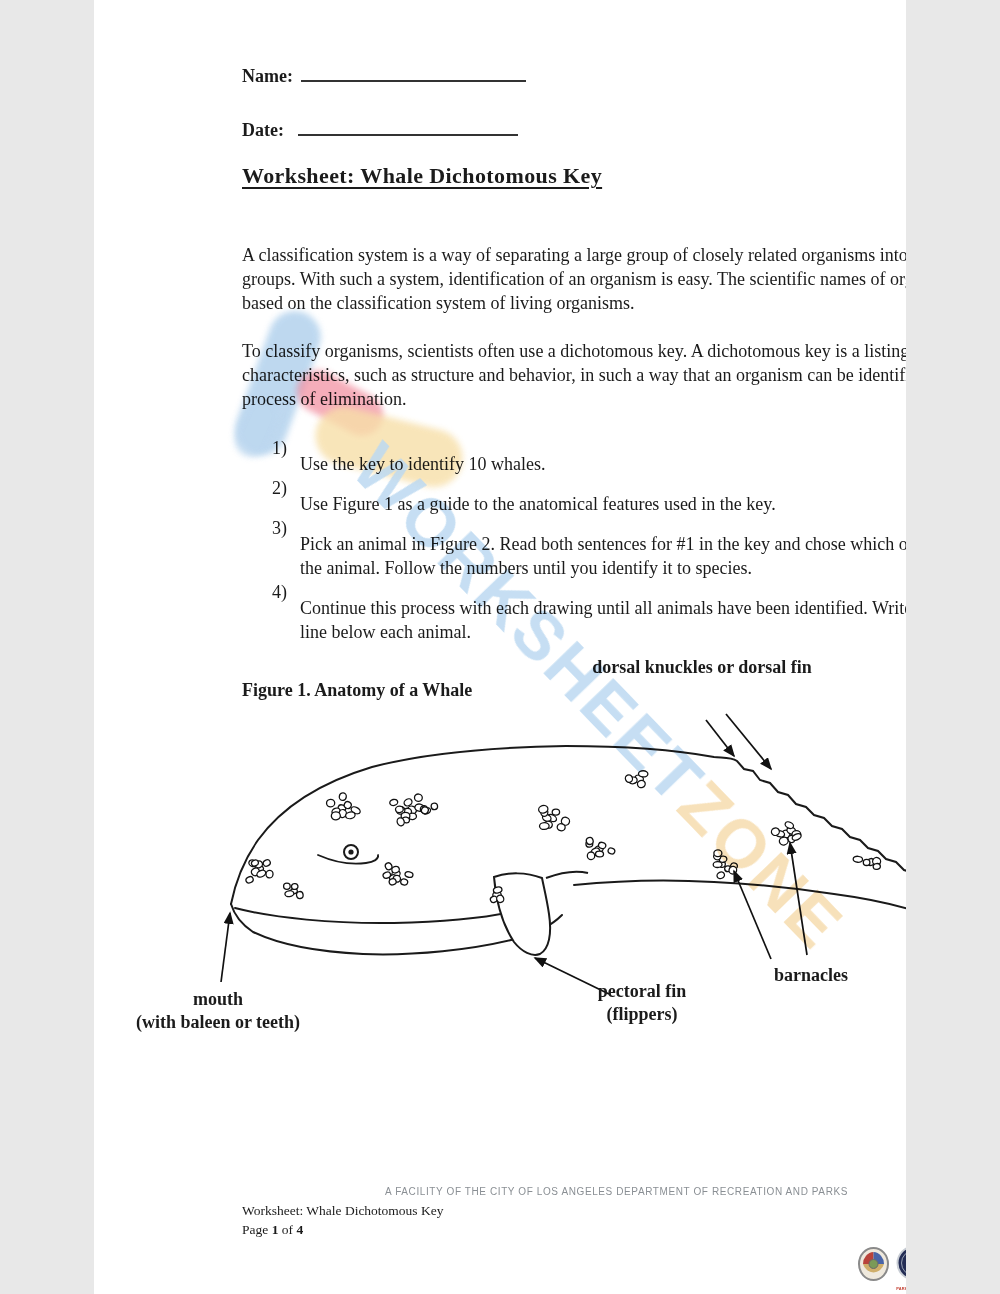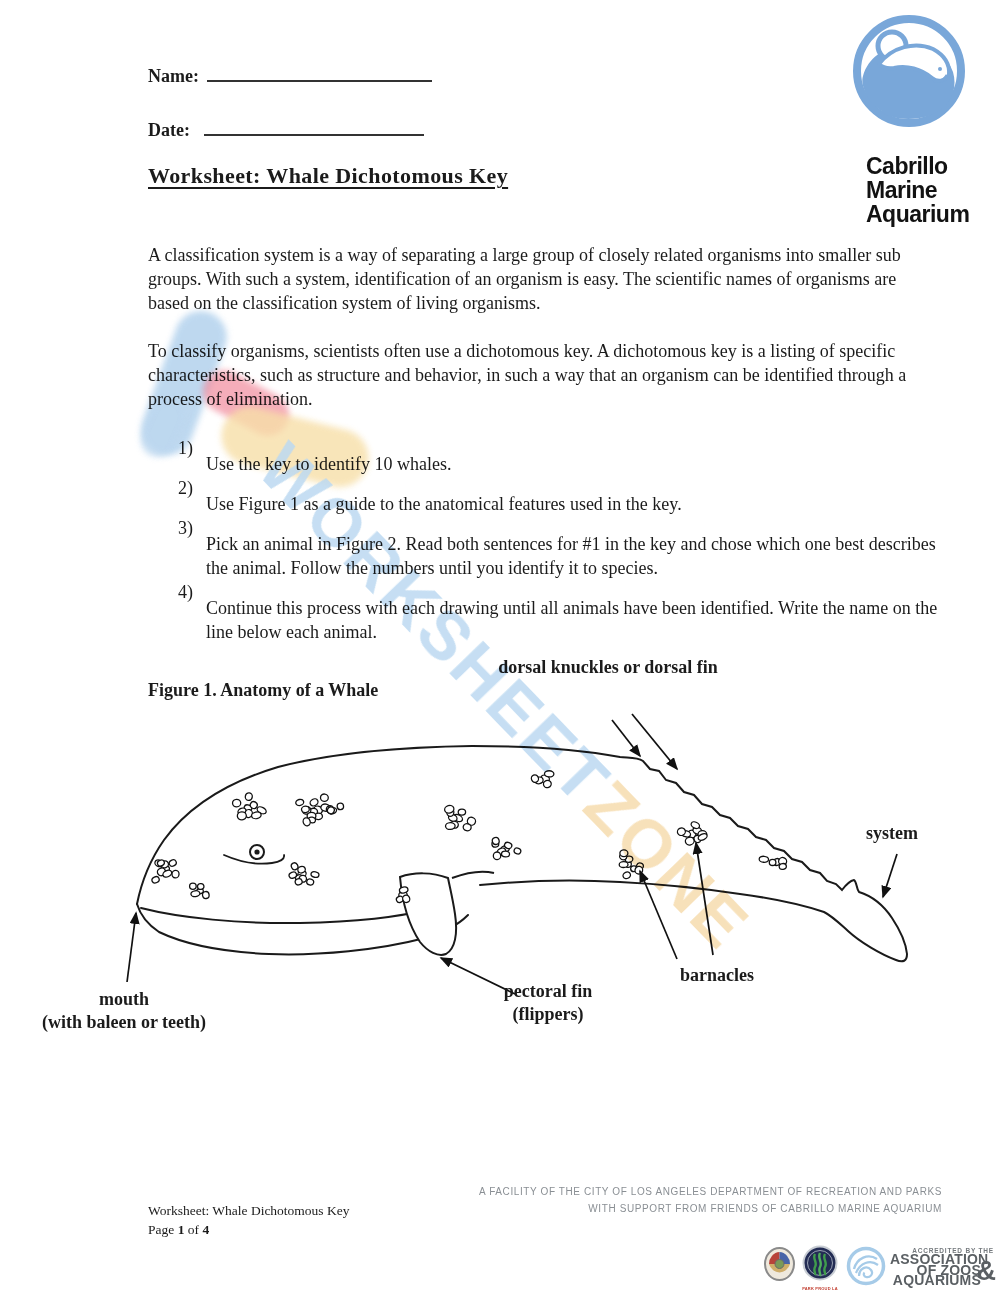--- a/index.html
+++ b/index.html
@@ -1,18 +1,18 @@
 <!DOCTYPE html>
 <html><head>
 <meta charset="utf-8">
 <style>
   * { margin:0; padding:0; box-sizing:border-box; }
   html,body { background:#e8e8e8; }
   .page {
-    position:relative; width:1000px; height:1294px; margin:0 auto;
+    position:relative; width:812px; height:1294px; margin:0 auto;
     background:#ffffff; overflow:hidden;
     font-family:"Liberation Serif", serif; color:#1b1b1b;
   }
   .abs { position:absolute; }
 
   
   .watermark { position:absolute; inset:0; z-index:6; pointer-events:none; mix-blend-mode:multiply; }
   .wm-shape { position:absolute; border-radius:40px; filter:blur(3px); }
   .wm-pencil-blue   { left:158px; top:308px; width:52px; height:150px; background:#aecfec; opacity:.8; transform:rotate(20deg); }
   .wm-pencil-blue2  { left:146px; top:398px; width:34px; height:60px;  background:#bcd7ef; opacity:.7; transform:rotate(24deg); }
@@ -300,21 +300,20 @@
 
     <div class="footer-left">
       <div>Worksheet: Whale Dichotomous Key</div>
       <div>
         <span>Page </span><b>1</b><span> of </span><b>4</b>
       </div>
     </div>
 
     <div class="footer-right">
       <div>A FACILITY OF THE CITY OF LOS ANGELES DEPARTMENT OF RECREATION AND PARKS</div>
-      <div>WITH SUPPORT FROM FRIENDS OF CABRILLO MARINE AQUARIUM</div>
     </div>
 
     <div class="logos-row">
       <svg class="abs" style="left:0; top:2px;" width="31" height="34" viewBox="0 0 31 34">
         <ellipse cx="15.5" cy="17" rx="14.5" ry="16" fill="#efe9dd" stroke="#8a8a8a" stroke-width="2"></ellipse>
         <path d="M 15.5 5 A 11 12 0 0 0 5 17 L 15.5 17 Z" fill="#b8433a"></path>
         <path d="M 15.5 5 A 11 12 0 0 1 26 17 L 15.5 17 Z" fill="#4864a8"></path>
         <path d="M 5 17 A 11 12 0 0 0 26 17 Z" fill="#cfae6a"></path>
         <circle cx="15.5" cy="17" r="4.5" fill="#7a9a57" stroke="#6a6a6a" stroke-width="1"></circle>
       </svg>

